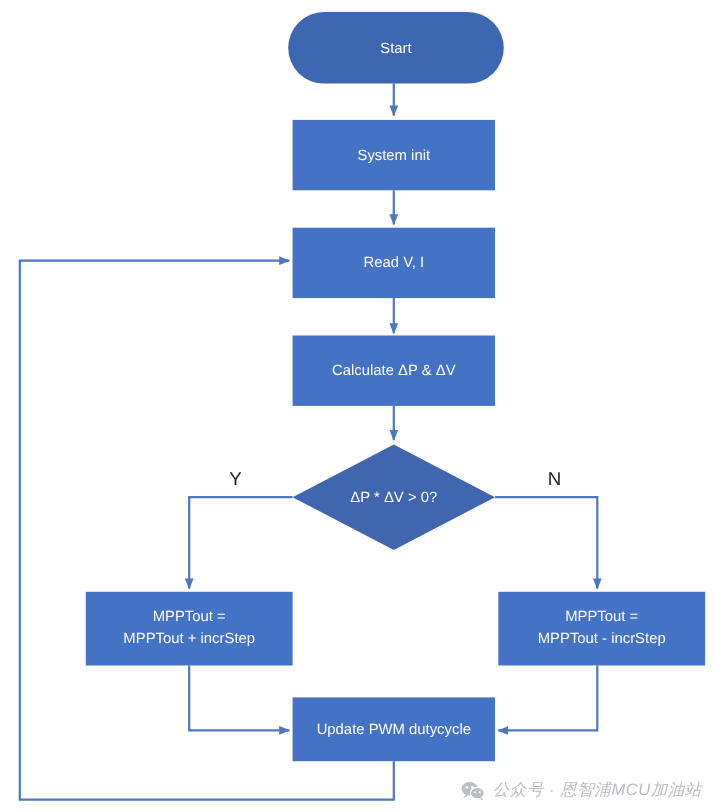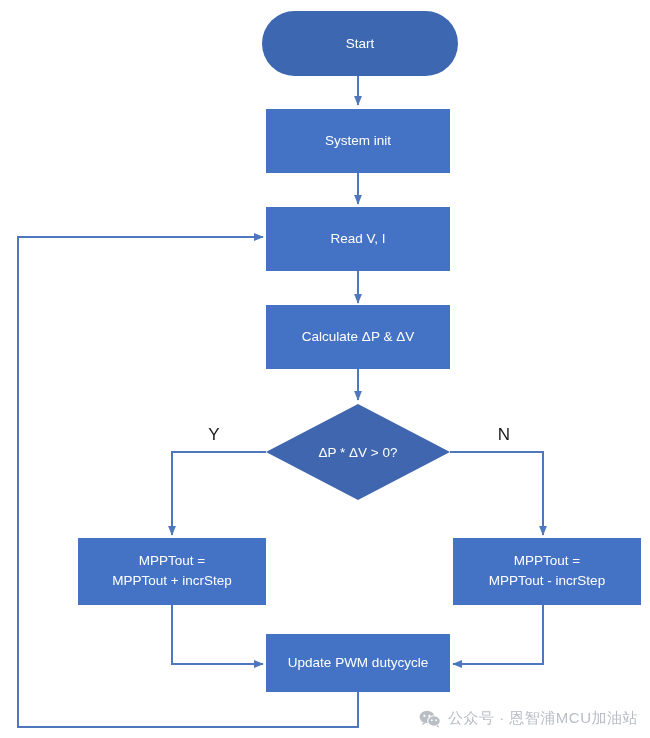--- a/index.html
+++ b/index.html
@@ -41,21 +41,21 @@
     bottom: 10px;
     display: flex;
     align-items: center;
     gap: 7px;
     color: #b9bdc4;
     font-family: "Liberation Sans", sans-serif;
     font-size: 15px;
     letter-spacing: 0.5px;
     user-select: none;
   }
-  .watermark .wm-text { white-space: nowrap; }
+  .watermark .wm-text { white-space: nowrap; font-style: italic; }
   .wechat-icon { display: block; }
 </style>
 </head>
 <body>
 
 <svg id="canvas" viewBox="0 0 650 738" xmlns="http://www.w3.org/2000/svg">
 
   <defs>
     <marker id="arrow" markerWidth="10" markerHeight="8" refX="9.2" refY="4" orient="auto" markerUnits="userSpaceOnUse">
       <path d="M0,0 L10,4 L0,8 z" fill="#4F77BD"></path>

